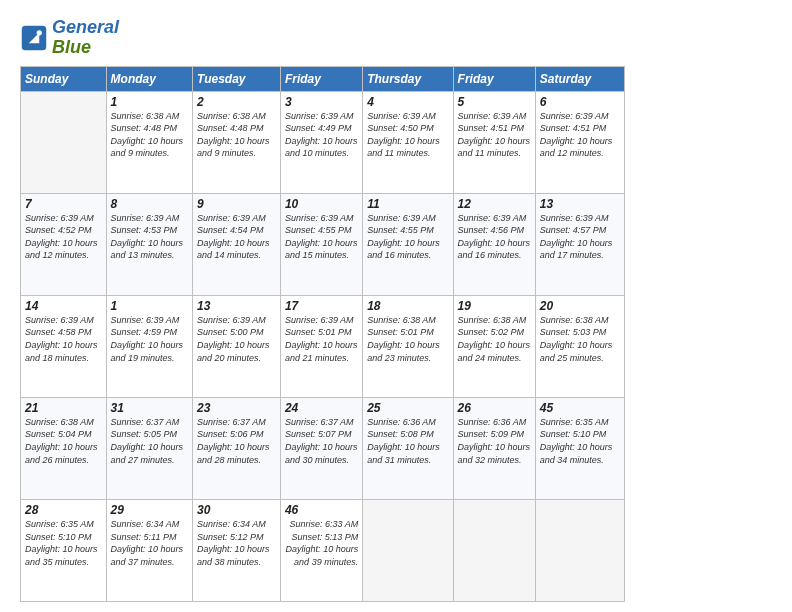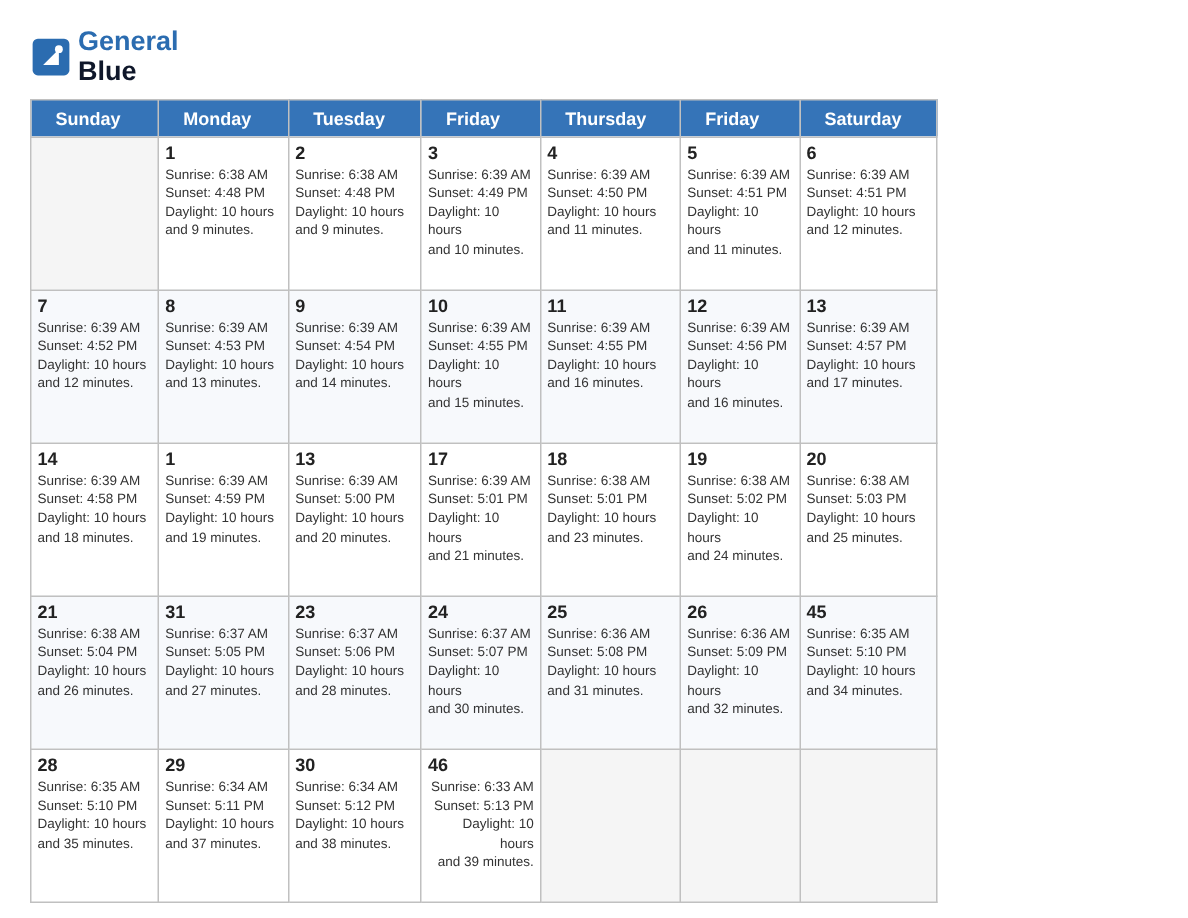--- a/index.html
+++ b/index.html
@@ -9,20 +9,21 @@
       width: 792px;
       height: 612px;
       overflow: hidden;
     }
     .page {
       width: 645px;
       height: 612px;
       padding: 18px 20px 10px 20px;
       display: flex;
       flex-direction: column;
+      font-style: italic;
     }
     .header {
       display: flex;
       justify-content: space-between;
       align-items: flex-start;
       margin-bottom: 8px;
     }
     .logo {
       display: flex;
       align-items: center;
@@ -59,21 +60,21 @@
     .calendar {
       width: 100%;
       border-collapse: collapse;
       flex: 1;
     }
     .calendar thead tr th {
       background-color: #3574b8;
       color: #fff;
       font-size: 12px;
       font-weight: bold;
-      padding: 5px 16px;
+      padding: 5px 4px;
       text-align: left;
       border: 1px solid #c0c0c0;
     }
     .calendar tbody tr td {
       border: 1px solid #c0c0c0;
       vertical-align: top;
       padding: 3px 4px;
       font-size: 9.5px;
       color: #222;
       width: 113px;
@@ -103,21 +104,21 @@
 <div class="page">
   <div class="header">
     <div class="logo">
       <svg class="logo-icon" viewBox="0 0 32 32">
         <rect x="2" y="2" width="28" height="28" rx="4" fill="#2b6cb0"></rect>
         <polygon points="10,22 22,10 22,22" fill="white"></polygon>
         <circle cx="22" cy="10" r="3" fill="white"></circle>
       </svg>
       <div class="logo-text">
         <div><span>General</span></div>
-        <div><span style="color:#0f172a">Blue</span></div>
+        <div><span style="color:#4d7c0f">Blue</span></div>
       </div>
     </div>
     <div class="title-block">
       <div class="month-title"></div>
       <div class="location"></div>
     </div>
   </div>
 
   <table class="calendar">
     <thead>

